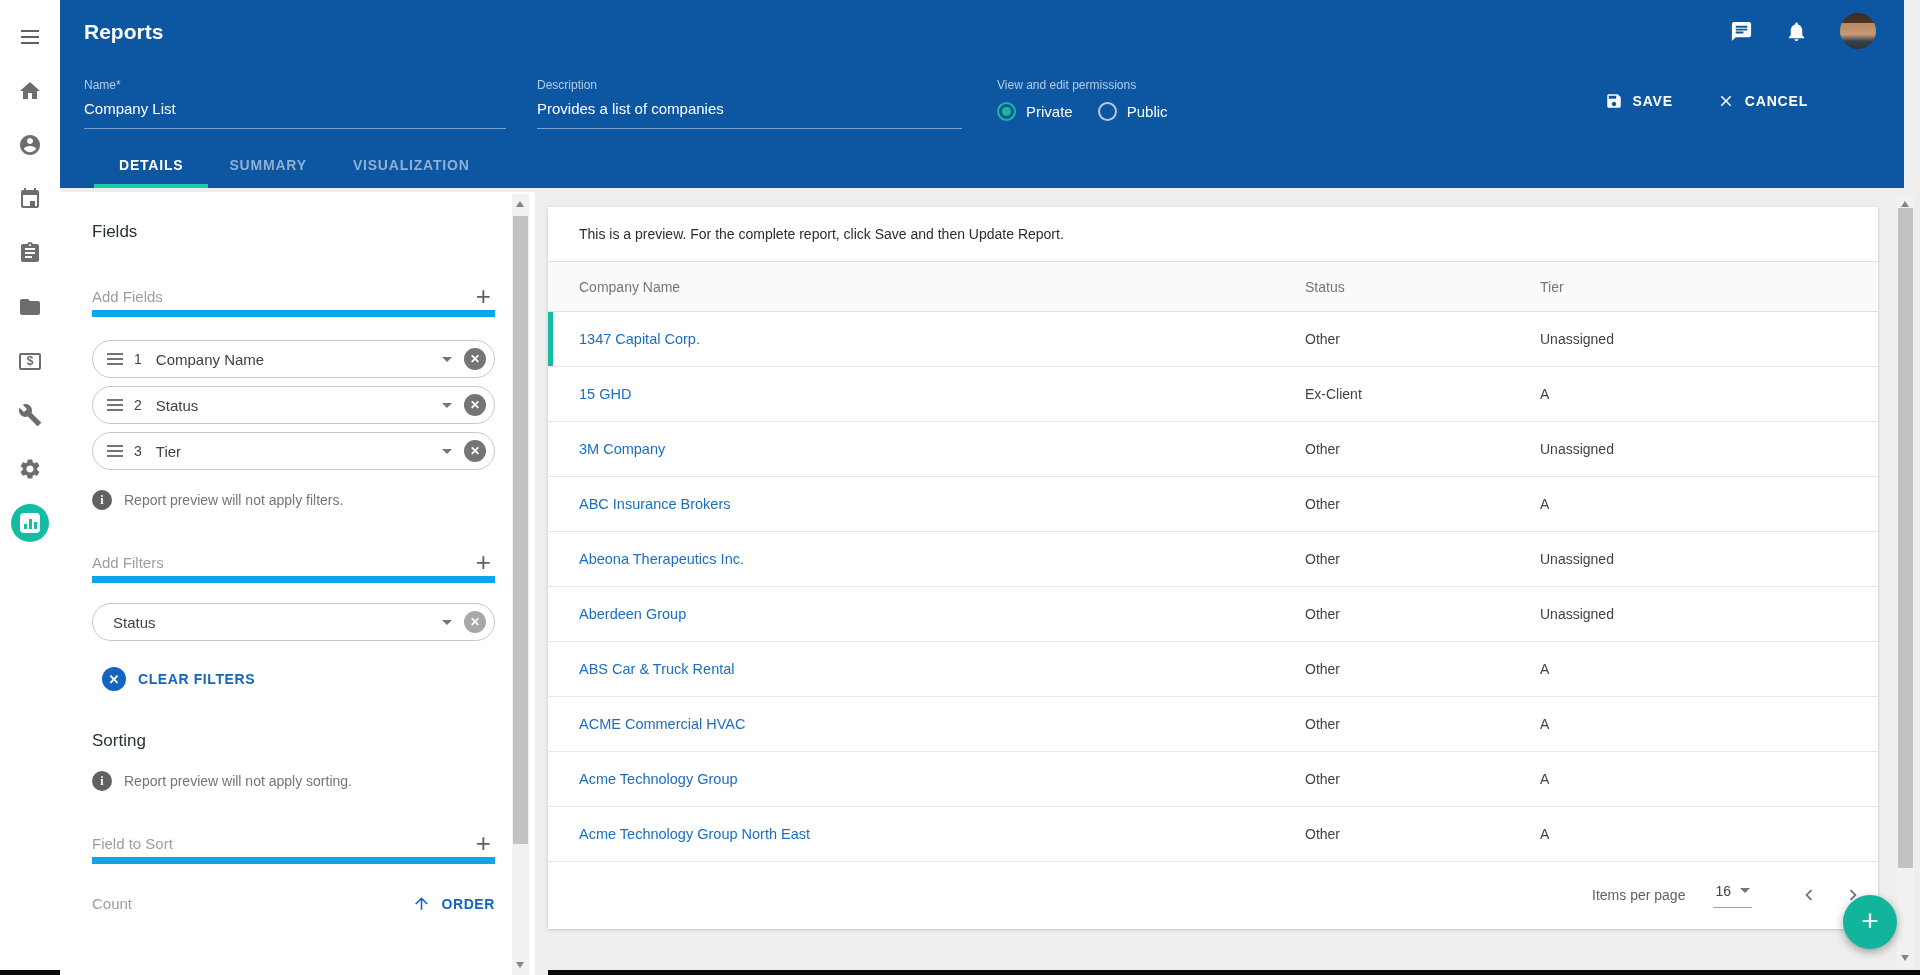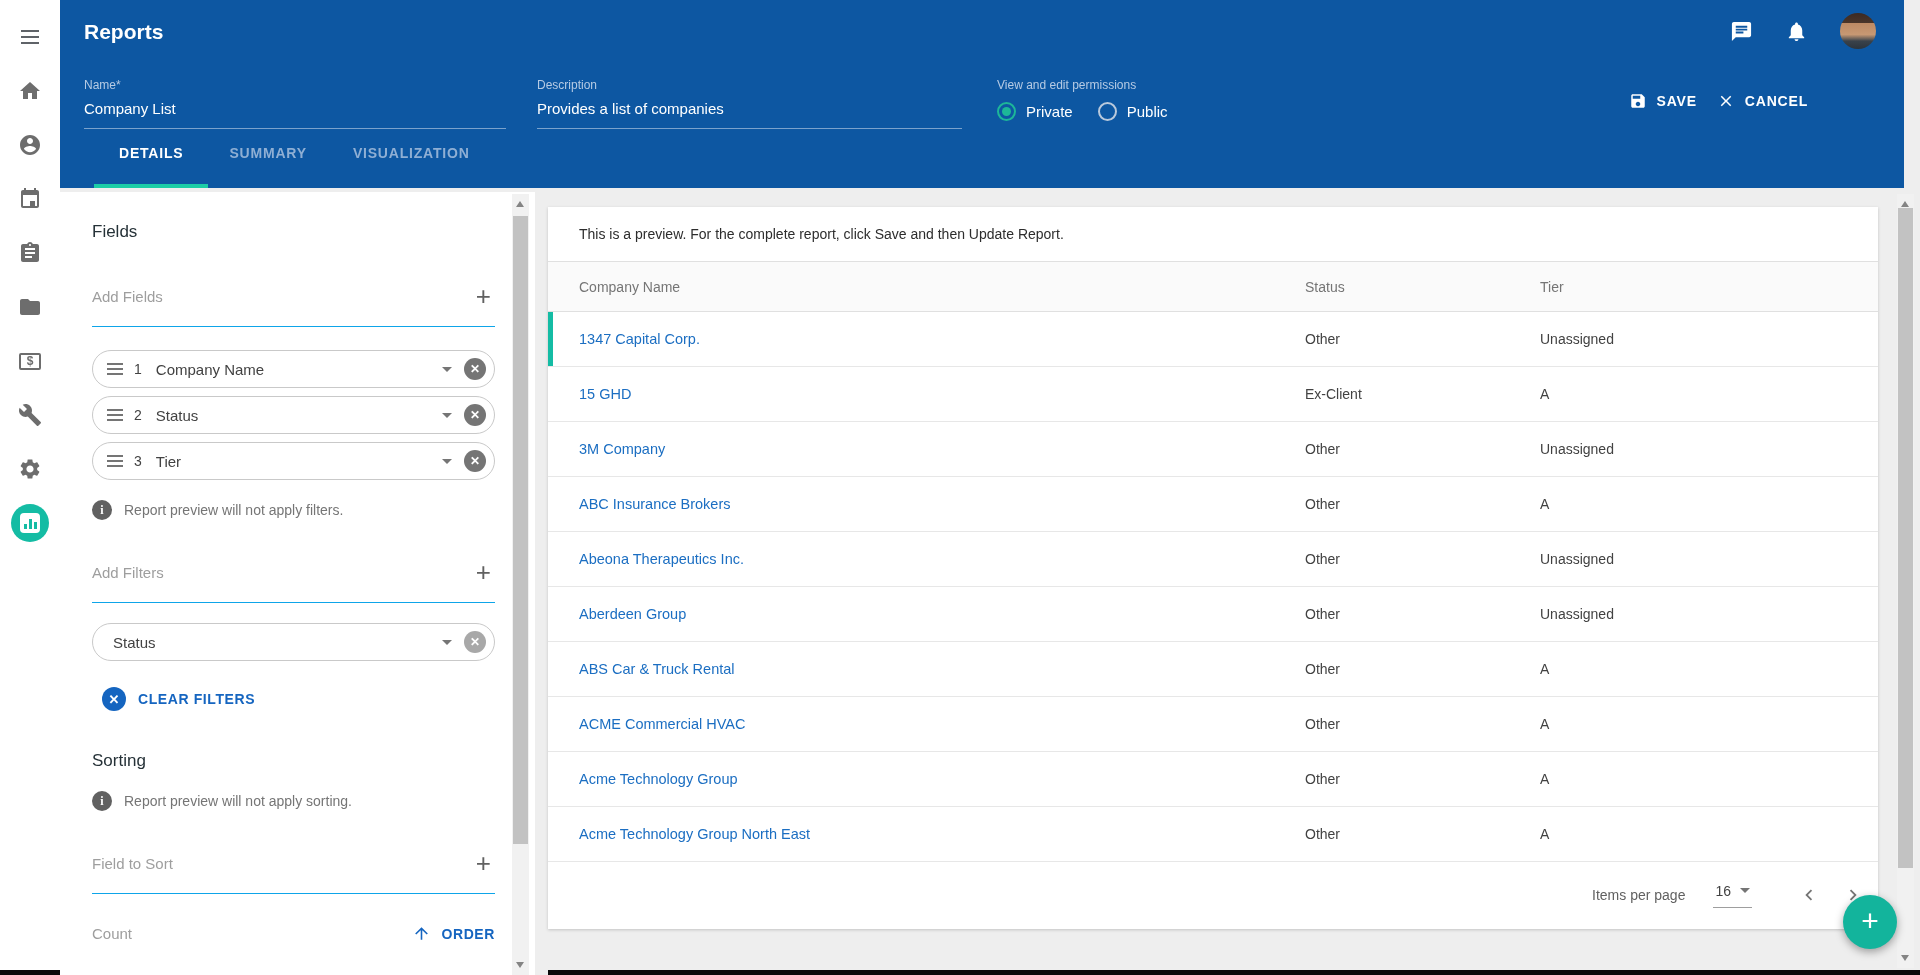--- a/index.html
+++ b/index.html
@@ -34,36 +34,36 @@
   .f-name { left:40px; width:422px; }
   .f-desc { left:493px; width:425px; }
   .f-perms { left:953px; }
   .radio-group { display:flex; gap:25px; margin-top:10px; }
   .radio-option { display:flex; align-items:center; gap:10px; cursor:pointer; }
   .radio-circle { width:19px; height:19px; border-radius:50%; border:2px solid #b9c9dc; display:flex; align-items:center; justify-content:center; }
   .radio-dot { width:9px; height:9px; border-radius:50%; background:transparent; }
   .radio-option.selected .radio-circle { border-color:#1db798; }
   .radio-option.selected .radio-dot { background:#1db798; }
   .radio-label { color:#fff; font-size:15px; }
-  .actions { position:absolute; top:92px; right:96px; display:flex; gap:20px; }
+  .actions { position:absolute; top:92px; right:96px; display:flex; gap:44px; }
   .action-btn { display:flex; align-items:center; gap:10px; background:none; border:none; color:#fff; font-size:14px; font-weight:bold; letter-spacing:.8px; cursor:pointer; font-family:inherit; }
   .action-btn svg { width:18px; height:18px; fill:#fff; }
   .tabs { position:absolute; left:75px; bottom:0; display:flex; }
-  .tab { position:relative; background:none; border:none; cursor:pointer; margin-right:46px; padding:0 0 27px 0; font-family:inherit; font-size:14px; font-weight:bold; letter-spacing:.8px; color:#8fafd4; }
+  .tab { position:relative; background:none; border:none; cursor:pointer; margin-right:46px; padding:0 0 15px 0; font-family:inherit; font-size:14px; font-weight:bold; letter-spacing:.8px; color:#8fafd4; }
   .tab.active { color:#ffffff; }
   .tab.active::after { content:""; position:absolute; left:-25px; right:-25px; bottom:0; height:4px; background:#1bcda6; }
 
   
   .panel { position:absolute; left:60px; top:192px; width:475px; height:783px; background:#ffffff; z-index:7; }
   .panel-inner { padding:30px 40px 0 32px; }
   .sec-title { font-size:17px; font-weight:500; color:#263238; }
   .info-row { display:flex; align-items:center; gap:12px; margin-top:20px; }
   .info-icon { width:20px; height:20px; border-radius:50%; background:#616161; color:#fff; font-size:12px; font-weight:bold; font-family:"Liberation Serif",serif; display:flex; align-items:center; justify-content:center; flex:none; }
   .info-text { font-size:14px; color:var(--txt-gray); }
-  .add-row { display:flex; align-items:center; justify-content:space-between; border-bottom:1px solid #0ea5e9; padding-bottom:20px; }
+  .add-row { display:flex; align-items:center; justify-content:space-between; border-bottom:7px solid #0ea5e9; padding-bottom:4px; }
   .add-label { font-size:15px; color:var(--txt-light); }
   .plus-btn { background:none; border:none; cursor:pointer; font-size:26px; font-weight:300; color:#616161; line-height:20px; padding:0 4px; }
   .mt-addfields { margin-top:44px; }
   .pill-list { margin-top:23px; }
   .pill { display:flex; align-items:center; height:38px; border:1px solid #c9c9c9; border-radius:19px; background:#fff; padding:0 8px 0 14px; margin-bottom:8px; }
   .drag-handle { width:16px; height:12px; cursor:grab; flex:none;
     background:repeating-linear-gradient(#757575 0 2px, transparent 2px 5px); }
   .pill-num { font-size:14px; color:#424242; margin:0 14px 0 11px; }
   .pill-name { flex:1; font-size:15px; color:#424242; cursor:pointer; }
   .caret { width:0; height:0; border-left:5px solid transparent; border-right:5px solid transparent; border-top:5px solid #757575; margin-right:12px; cursor:pointer; }

